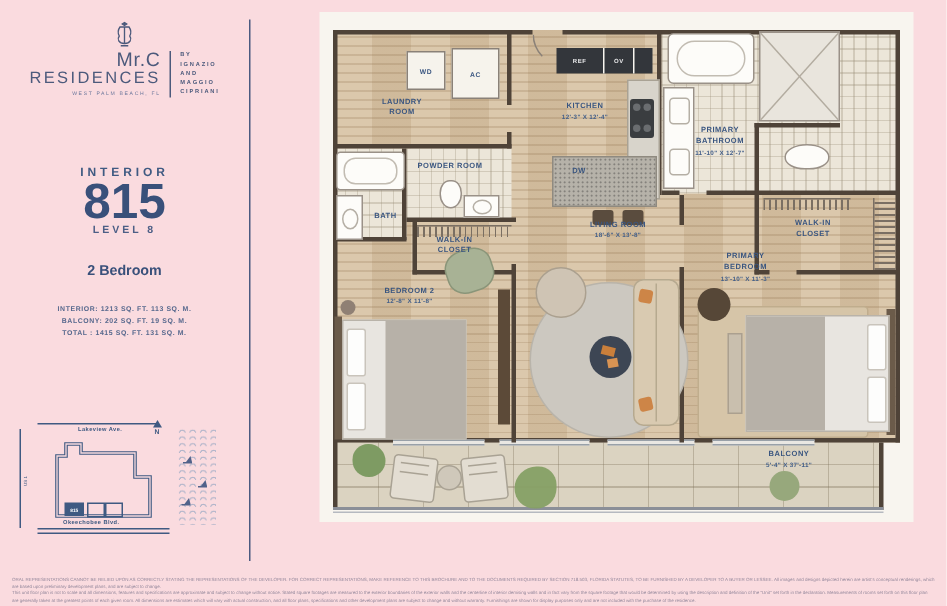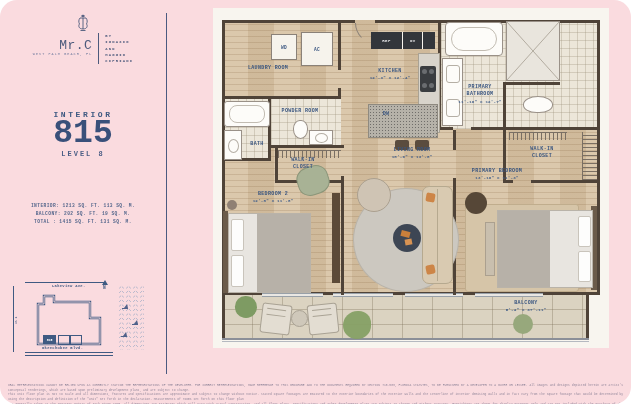--- a/index.html
+++ b/index.html
@@ -1,17 +1,17 @@
 <!DOCTYPE html>
 <html><head>
 <meta charset="utf-8">
 <style>
   html,body{margin:0;padding:0;}
   .page{position:relative;width:631px;height:404px;background:#fadbdf;overflow:hidden;
-        font-family:Liberation Mono, monospace;color:#3f5a82;border-radius:17px;}
+        font-family:Liberation Sans, sans-serif;color:#3f5a82;}
   .abs{position:absolute;}
   
   .sidebar{position:absolute;left:0;top:0;width:166px;height:404px;text-align:center;}
   .logo-row{position:absolute;left:0;top:33px;width:166px;display:flex;justify-content:center;align-items:center;gap:6px;}
   .logo-left{text-align:right;color:#4c5a7c;}
   .logo-mrc{font-size:13px;letter-spacing:.5px;line-height:1;}
   .logo-res{font-size:11px;letter-spacing:1.6px;line-height:1.25;}
   .logo-loc{font-size:3.4px;letter-spacing:1.1px;line-height:1.6;color:#6a769b;}
   .logo-div{width:1px;height:31px;background:#4c5a7c;}
   .logo-by{text-align:left;font-size:3.8px;letter-spacing:1.2px;line-height:1.65;color:#4c5a7c;font-weight:bold;}
@@ -73,35 +73,37 @@
         <path d="M6.5,3 L8,4 L9.5,3 L8,2 Z" fill="#4c5a7c"></path>
         <path d="M5,5 C3.5,7 3.5,9 4.5,11 C3,13 4,16 8,16 C12,16 13,13 11.5,11 C12.5,9 12.5,7 11,5 Z"></path>
         <line x1="8" y1="5" x2="8" y2="16"></line>
         <line x1="5.5" y1="17.5" x2="10.5" y2="17.5"></line>
       </g>
     </svg>
 
     <div class="logo-row">
       <div class="logo-left">
         <div class="logo-mrc">Mr.C</div>
+        <div class="logo-res">RESIDENCES</div>
         <div class="logo-loc">WEST PALM BEACH, FL</div>
       </div>
       <div class="logo-div"></div>
       <div class="logo-by">
         <div>BY</div>
         <div>IGNAZIO</div>
         <div>AND</div>
         <div>MAGGIO</div>
         <div>CIPRIANI</div>
       </div>
     </div>
 
     <div class="res-label">INTERIOR</div>
     <div class="res-num">815</div>
     <div class="res-level">LEVEL 8</div>
+    <div class="res-bed">2 Bedroom</div>
     <div class="area-line" style="top:203px;">INTERIOR: 1213 SQ. FT. 113 SQ. M.</div>
     <div class="area-line" style="top:211px;">BALCONY: 202 SQ. FT. 19 SQ. M.</div>
     <div class="area-line" style="top:219px;">TOTAL : 1415 SQ. FT. 131 SQ. M.</div>
 
     <div class="kp">
       <div class="kp-line" style="left:15px;top:2px;width:80px;height:1px;"></div>
       <div class="kp-street" style="left:42px;top:4px;">Lakeview Ave.</div>
       <div class="north-tri" style="left:92px;top:0px;"></div>
       <div class="north-n" style="left:93px;top:5px;">N</div>
 

